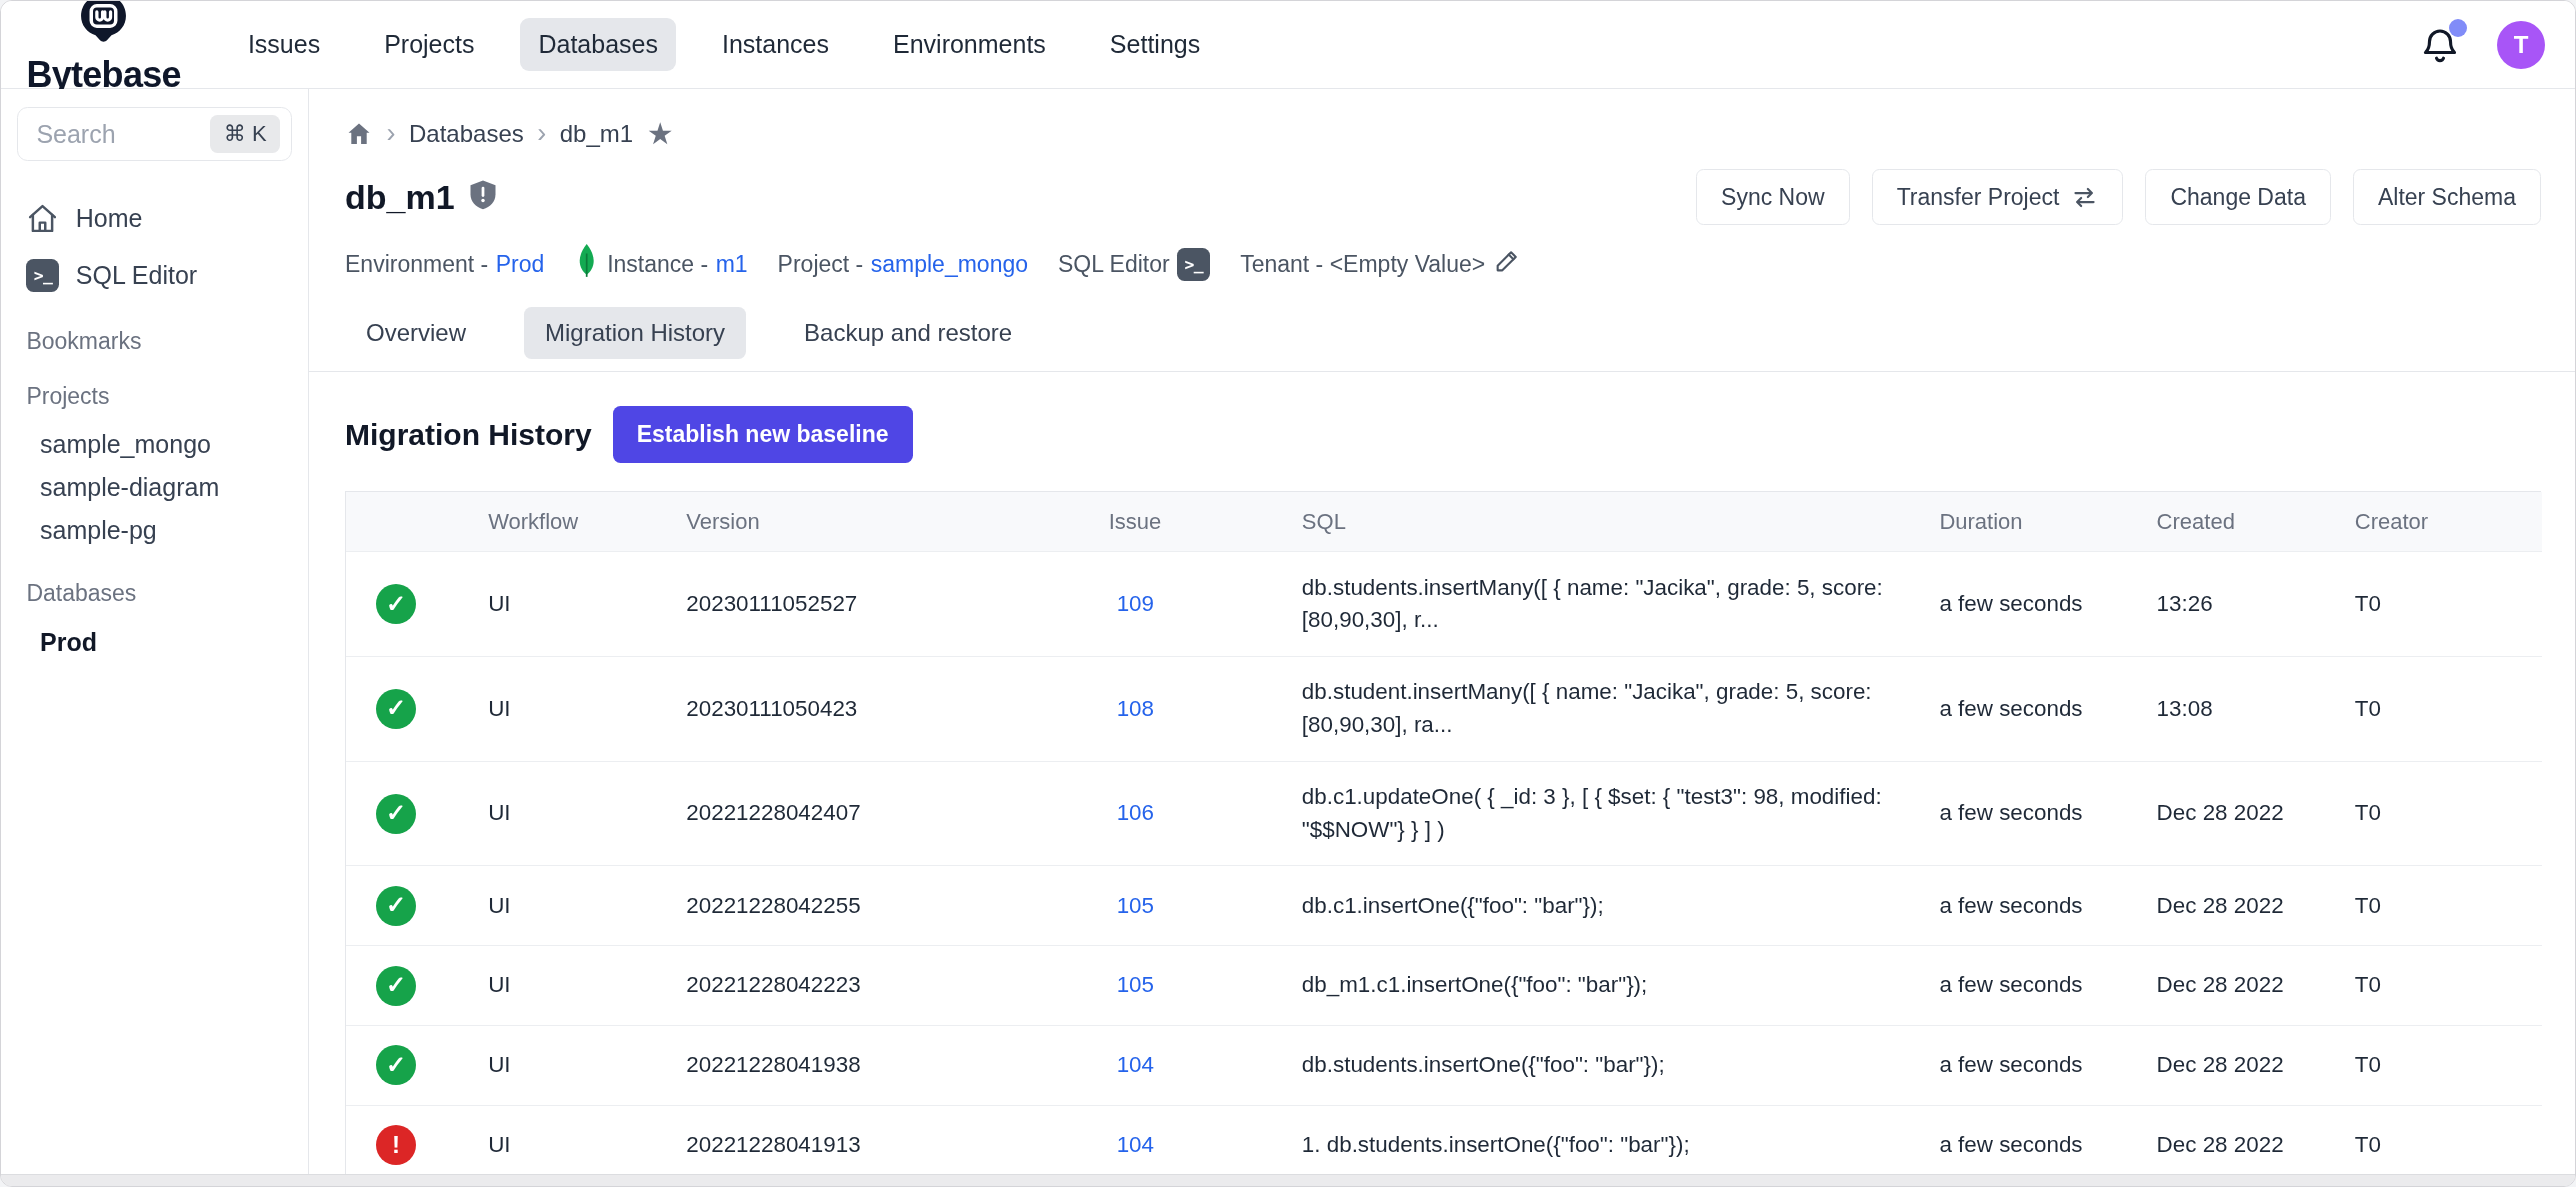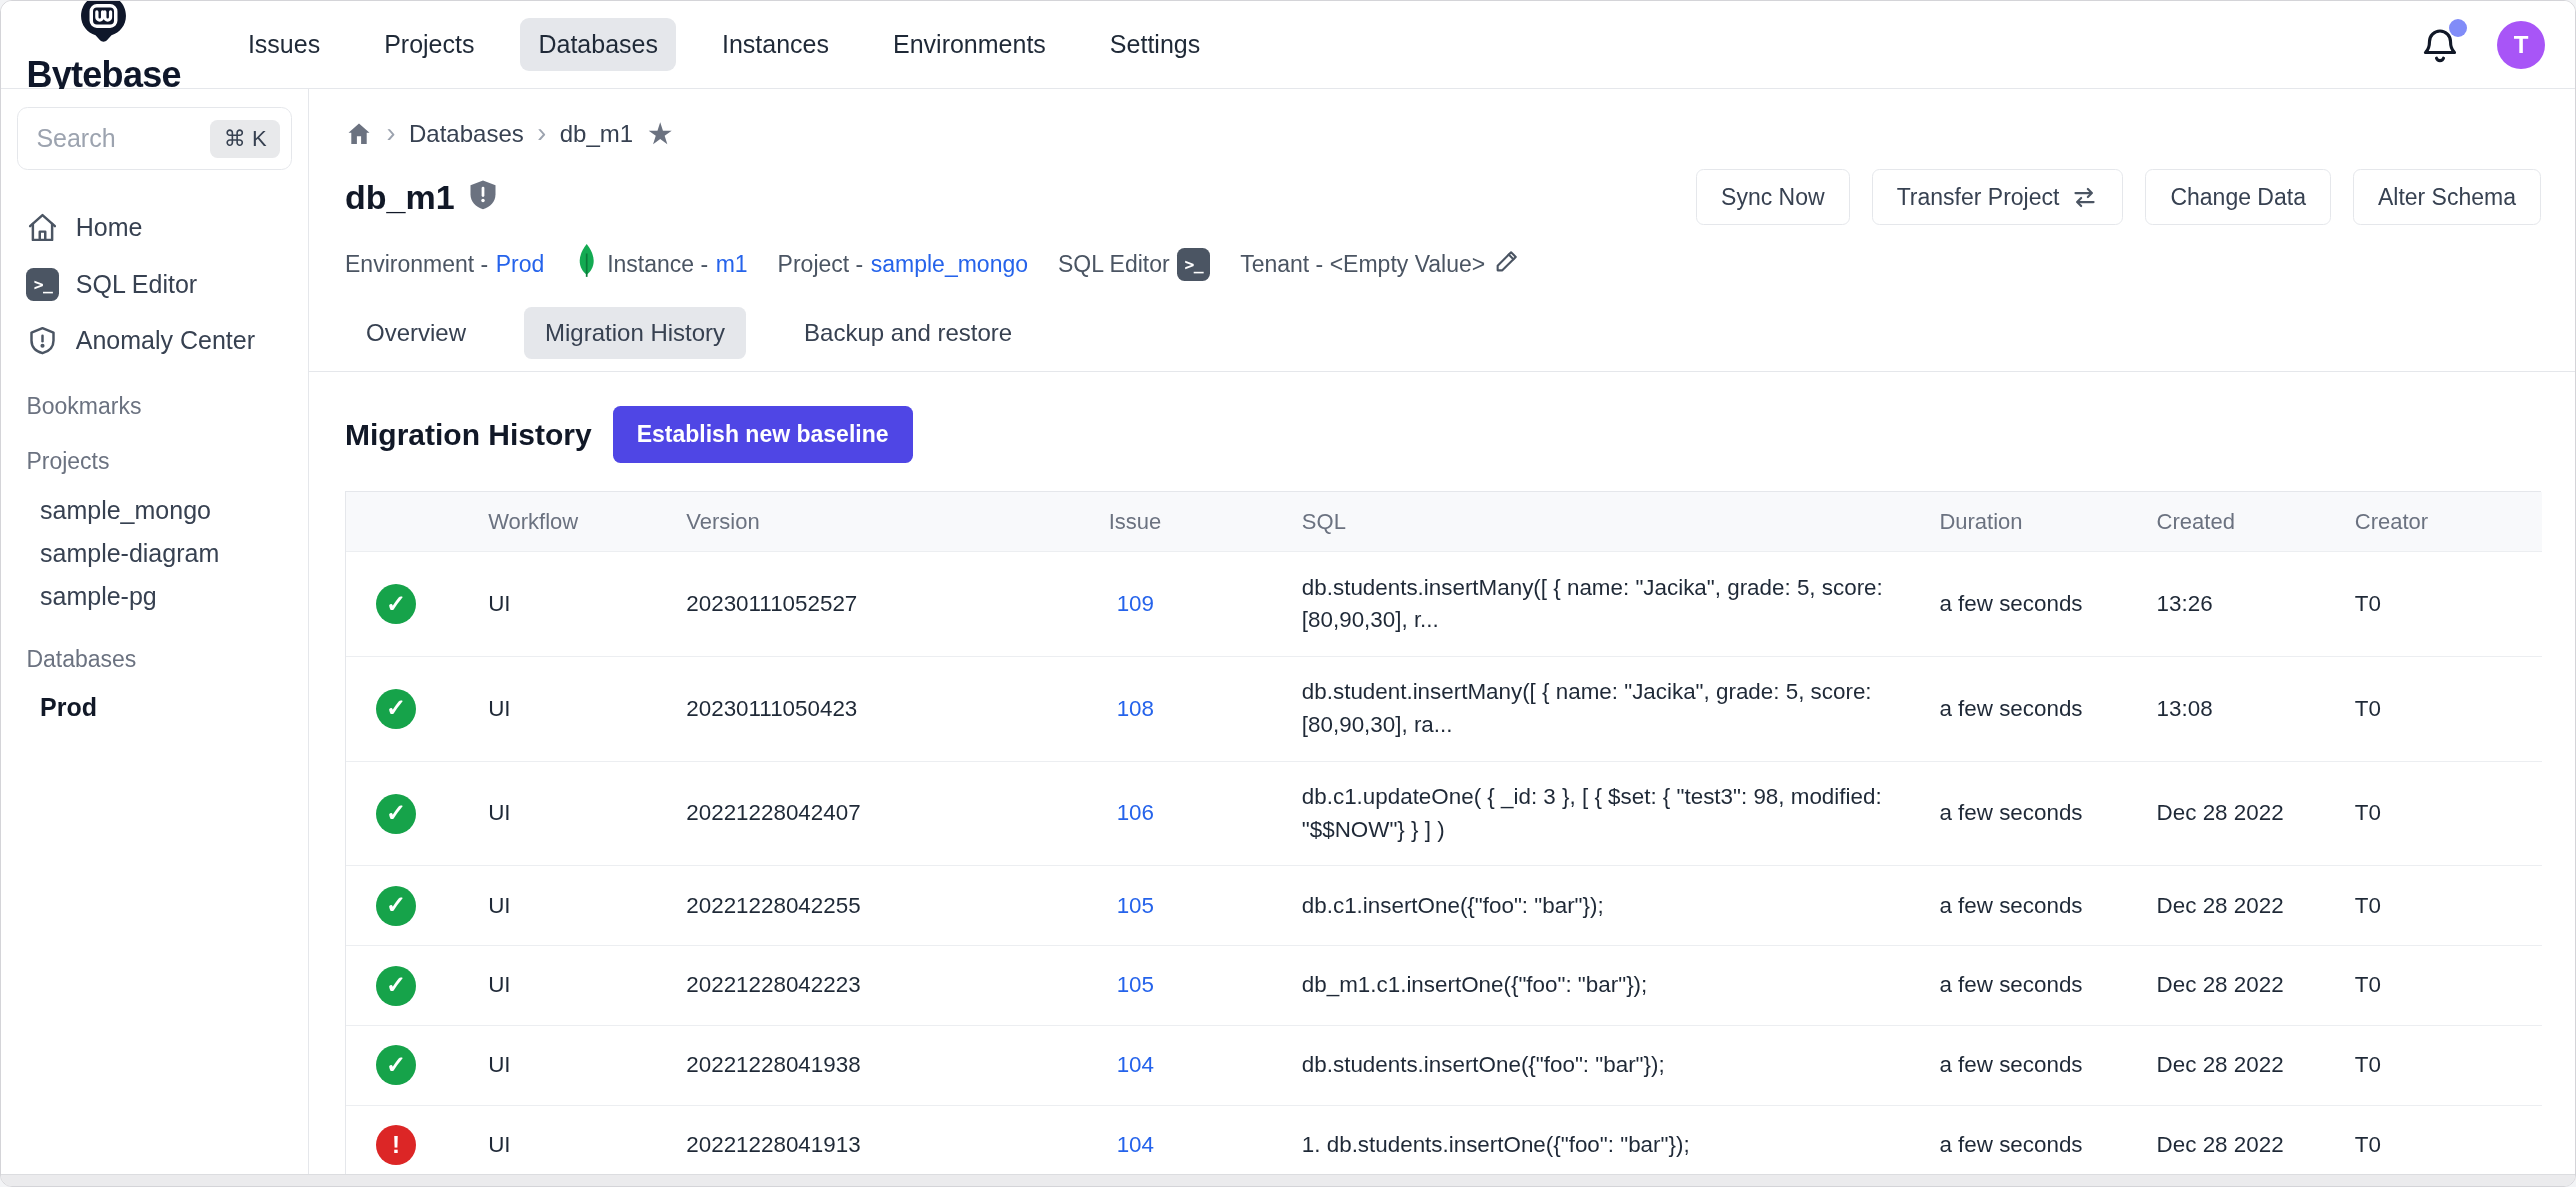--- a/index.html
+++ b/index.html
@@ -16,21 +16,21 @@
   .nav-item.active { background:#e5e7eb; }
   .nav-right { margin-left:auto; display:flex; align-items:center; gap:36px; }
   .bell-wrap { position:relative; width:42px; height:42px; cursor:pointer; }
   .bell-wrap svg { width:42px; height:42px; }
   .bell-dot { position:absolute; top:-4.5px; right:-6px; width:18px; height:18px; border-radius:50%; background:#818cf8; }
   .avatar { width:48px; height:48px; border-radius:50%; background:#a855f7; color:#fff; display:flex; align-items:center; justify-content:center; font-size:24px; font-weight:700; cursor:pointer; }
 
   
   .body-row { flex:1; display:flex; min-height:0; }
   .sidebar { width:308px; flex:0 0 308px; border-right:1.5px solid #e5e7eb; padding-top:18px; background:#fff; }
-  .search-box { margin:0 16.4px; height:63px; border:1.5px solid #e5e7eb; border-radius:10.5px; display:flex; align-items:center; padding:0 10.5px 0 18px; cursor:text; }
+  .search-box { margin:0 16.4px; height:54px; border:1.5px solid #e5e7eb; border-radius:10.5px; display:flex; align-items:center; padding:0 10.5px 0 18px; cursor:text; }
   .search-ph { font-size:25px; color:#9ca3af; flex:1; }
   .kbd { background:#e8e9eb; border-radius:7.5px; padding:6px 13.5px; font-size:22px; color:#374151; white-space:nowrap; }
   .side-nav { margin-top:33px; }
   .side-item { display:flex; align-items:center; gap:16.4px; height:49px; padding-left:25.4px; font-size:25px; color:#374151; cursor:pointer; margin-bottom:7.5px; }
   .side-item svg { width:33px; height:33px; }
   .sql-badge { width:33px; height:33px; background:#4b5563; border-radius:7.5px; color:#fff; display:flex; align-items:center; justify-content:center; font-size:16.4px; font-weight:700; font-family:"DejaVu Sans Mono", monospace; letter-spacing:-0.7px; }
   .side-heading { font-size:23px; color:#6b7280; padding-left:25.4px; margin-top:28px; margin-bottom:13.5px; }
   .side-link { font-size:25px; color:#374151; padding-left:39px; height:43px; display:flex; align-items:center; cursor:pointer; }
   .side-link.bold { font-weight:700; color:#111827; }
 
@@ -135,28 +135,20 @@
           <svg viewBox="0 0 24 24" fill="none" stroke="#4b5563" stroke-width="1.8" stroke-linecap="round" stroke-linejoin="round">
             <path d="M3 11l9-8 9 8"></path>
               <path d="M5 9.5V21h14V9.5"></path>
               <path d="M10 21v-6h4v6"></path>
           </svg>
           <span>Home</span>
         </div>
         <div class="side-item">
           <span class="sql-badge">&gt;_</span>
           <span>SQL Editor</span>
-        </div>
-        <div class="side-item">
-          <svg viewBox="0 0 24 24" fill="none" stroke="#4b5563" stroke-width="1.8" stroke-linecap="round" stroke-linejoin="round">
-            <path d="M12 3l8 3.2V12c0 5-3.4 8-8 9.2C7.4 20 4 17 4 12V6.2z"></path>
-              <path d="M12 8.5v4"></path>
-              <circle cx="12" cy="15.8" r="0.6" fill="#4b5563"></circle>
-          </svg>
-          <span>Anomaly Center</span>
         </div>
       </div>
       <div class="side-heading">Bookmarks</div>
       <div class="side-heading">Projects</div>
       <div class="side-link">sample_mongo</div>
       <div class="side-link">sample-diagram</div>
       <div class="side-link">sample-pg</div>
       <div class="side-heading">Databases</div>
       <div class="side-link bold">Prod</div>
     </div>

